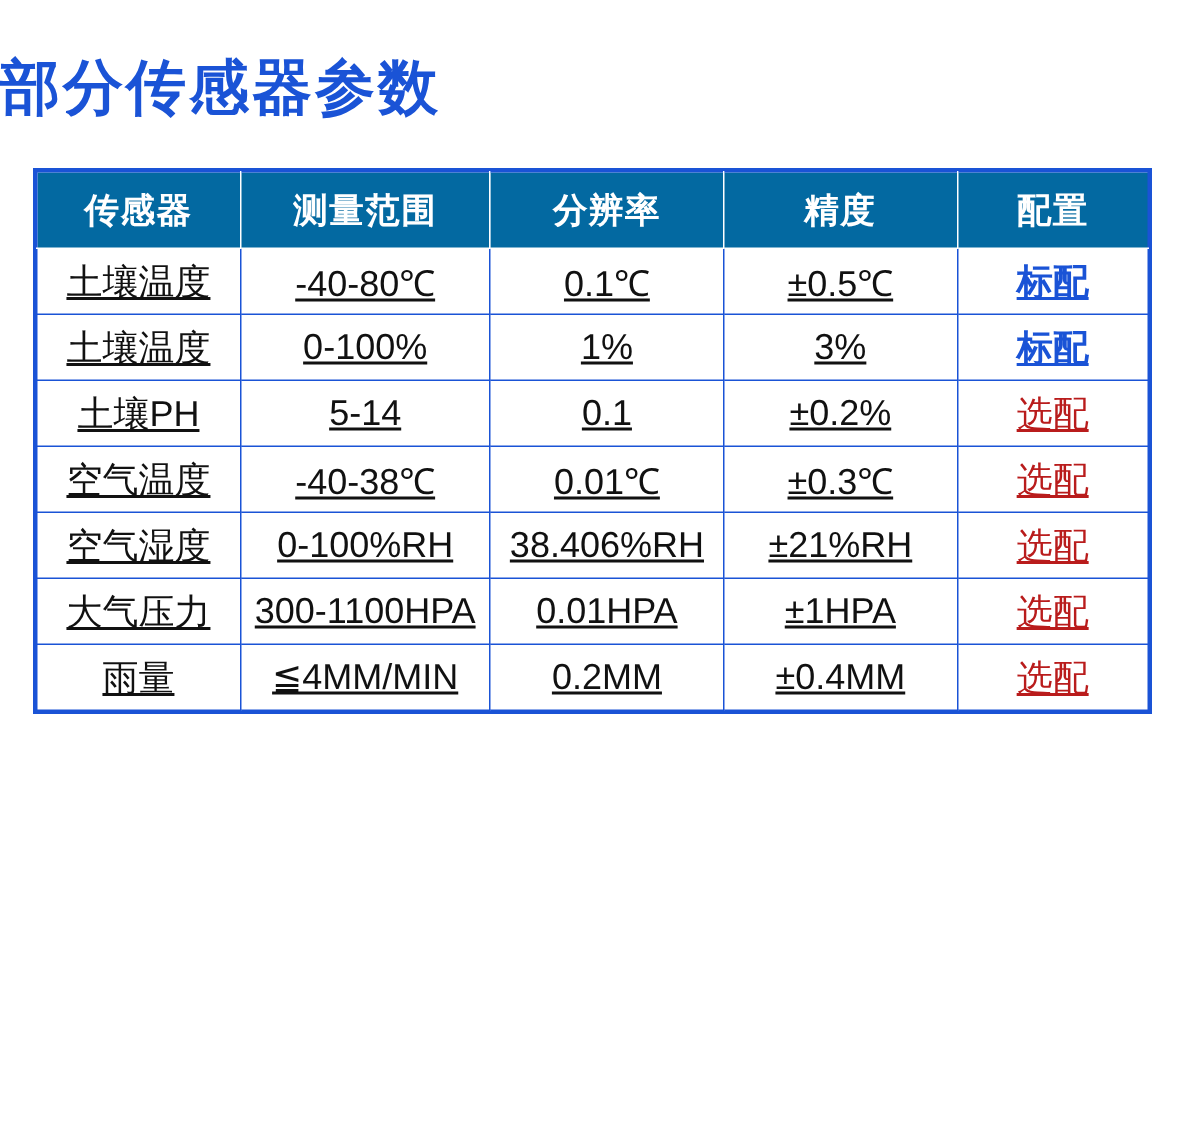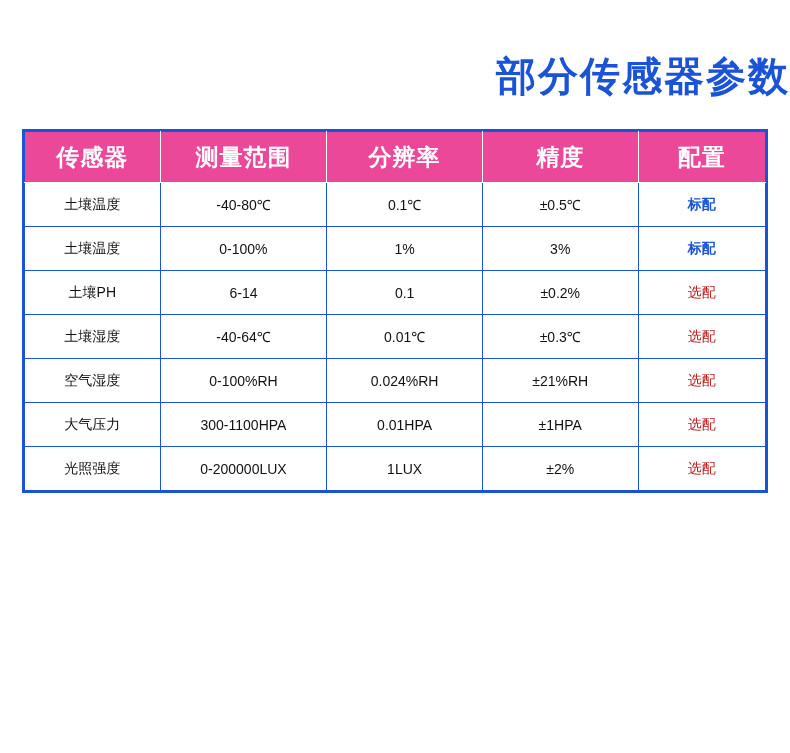--- a/index.html
+++ b/index.html
@@ -13,60 +13,61 @@
     font-family: "Liberation Sans", sans-serif;
     color: #1a1a1a;
   }
   .page {
     width: 790px;
     height: 753px;
     position: relative;
     box-sizing: border-box;
   }
   .title {
-    text-align: right;
+    text-align: left;
     color: #1a53d6;
     font-size: 40px;
     font-weight: bold;
     letter-spacing: 2px;
-    padding-top: 51px;
+    padding-top: 34px;
     padding-bottom: 8px;
     line-height: 1.25;
   }
   .table-wrap {
     margin: 20px 22px 0 22px;
     border: 2px solid #1a53d6;
     box-sizing: border-box;
   }
   table.spec {
     border-collapse: collapse;
     width: 100%;
     table-layout: fixed;
   }
   table.spec th, table.spec td {
     border: 1px solid #1a53d6;
     text-align: center;
     vertical-align: middle;
   }
   table.spec th {
-    background: #ec4899;
+    background: #0369a1;
     color: #ffffff;
     font-size: 23px;
     font-weight: bold;
     height: 48px;
     letter-spacing: 1px;
     border-color: #ffffff;
   }
   table.spec thead th:first-child { border-left-color: #1a53d6; }
   table.spec thead th:last-child { border-right-color: #1a53d6; }
   table.spec thead th { border-top-color: #1a53d6; }
   table.spec td {
     height: 41px;
-    font-size: 14px;
+    font-size: 24px;
     color: #111111;
+    text-decoration: underline;
   }
   td.name {
     font-size: 21px;
   }
   td.val {
     font-size: 18px;
   }
   td.cfg {
     font-size: 18px;
   }
@@ -118,50 +119,50 @@
           </tr>
           <tr>
             <td class="name">土壤温度</td>
             <td class="val">0-100%</td>
             <td class="val">1%</td>
             <td class="val">3%</td>
             <td class="cfg std">标配</td>
           </tr>
           <tr>
             <td class="name">土壤PH</td>
-            <td class="val">6-14</td>
+            <td class="val">5-14</td>
             <td class="val">0.1</td>
             <td class="val">±0.2%</td>
             <td class="cfg opt">选配</td>
           </tr>
           <tr>
-            <td class="name">土壤湿度</td>
-            <td class="val">-40-64℃</td>
+            <td class="name">空气温度</td>
+            <td class="val">-40-38℃</td>
             <td class="val">0.01℃</td>
             <td class="val">±0.3℃</td>
             <td class="cfg opt">选配</td>
           </tr>
           <tr>
             <td class="name">空气湿度</td>
             <td class="val">0-100%RH</td>
-            <td class="val">0.024%RH</td>
+            <td class="val">38.406%RH</td>
             <td class="val">±21%RH</td>
             <td class="cfg opt">选配</td>
           </tr>
           <tr>
             <td class="name">大气压力</td>
             <td class="val">300-1100HPA</td>
             <td class="val">0.01HPA</td>
             <td class="val">±1HPA</td>
             <td class="cfg opt">选配</td>
           </tr>
           <tr>
-            <td class="name">光照强度</td>
-            <td class="val">0-200000LUX</td>
-            <td class="val">1LUX</td>
-            <td class="val">±2%</td>
+            <td class="name">雨量</td>
+            <td class="val">≦4MM/MIN</td>
+            <td class="val">0.2MM</td>
+            <td class="val">±0.4MM</td>
             <td class="cfg opt">选配</td>
           </tr>
         </tbody>
     </table>
   </div>
 
 </div>
 
 </body></html>

